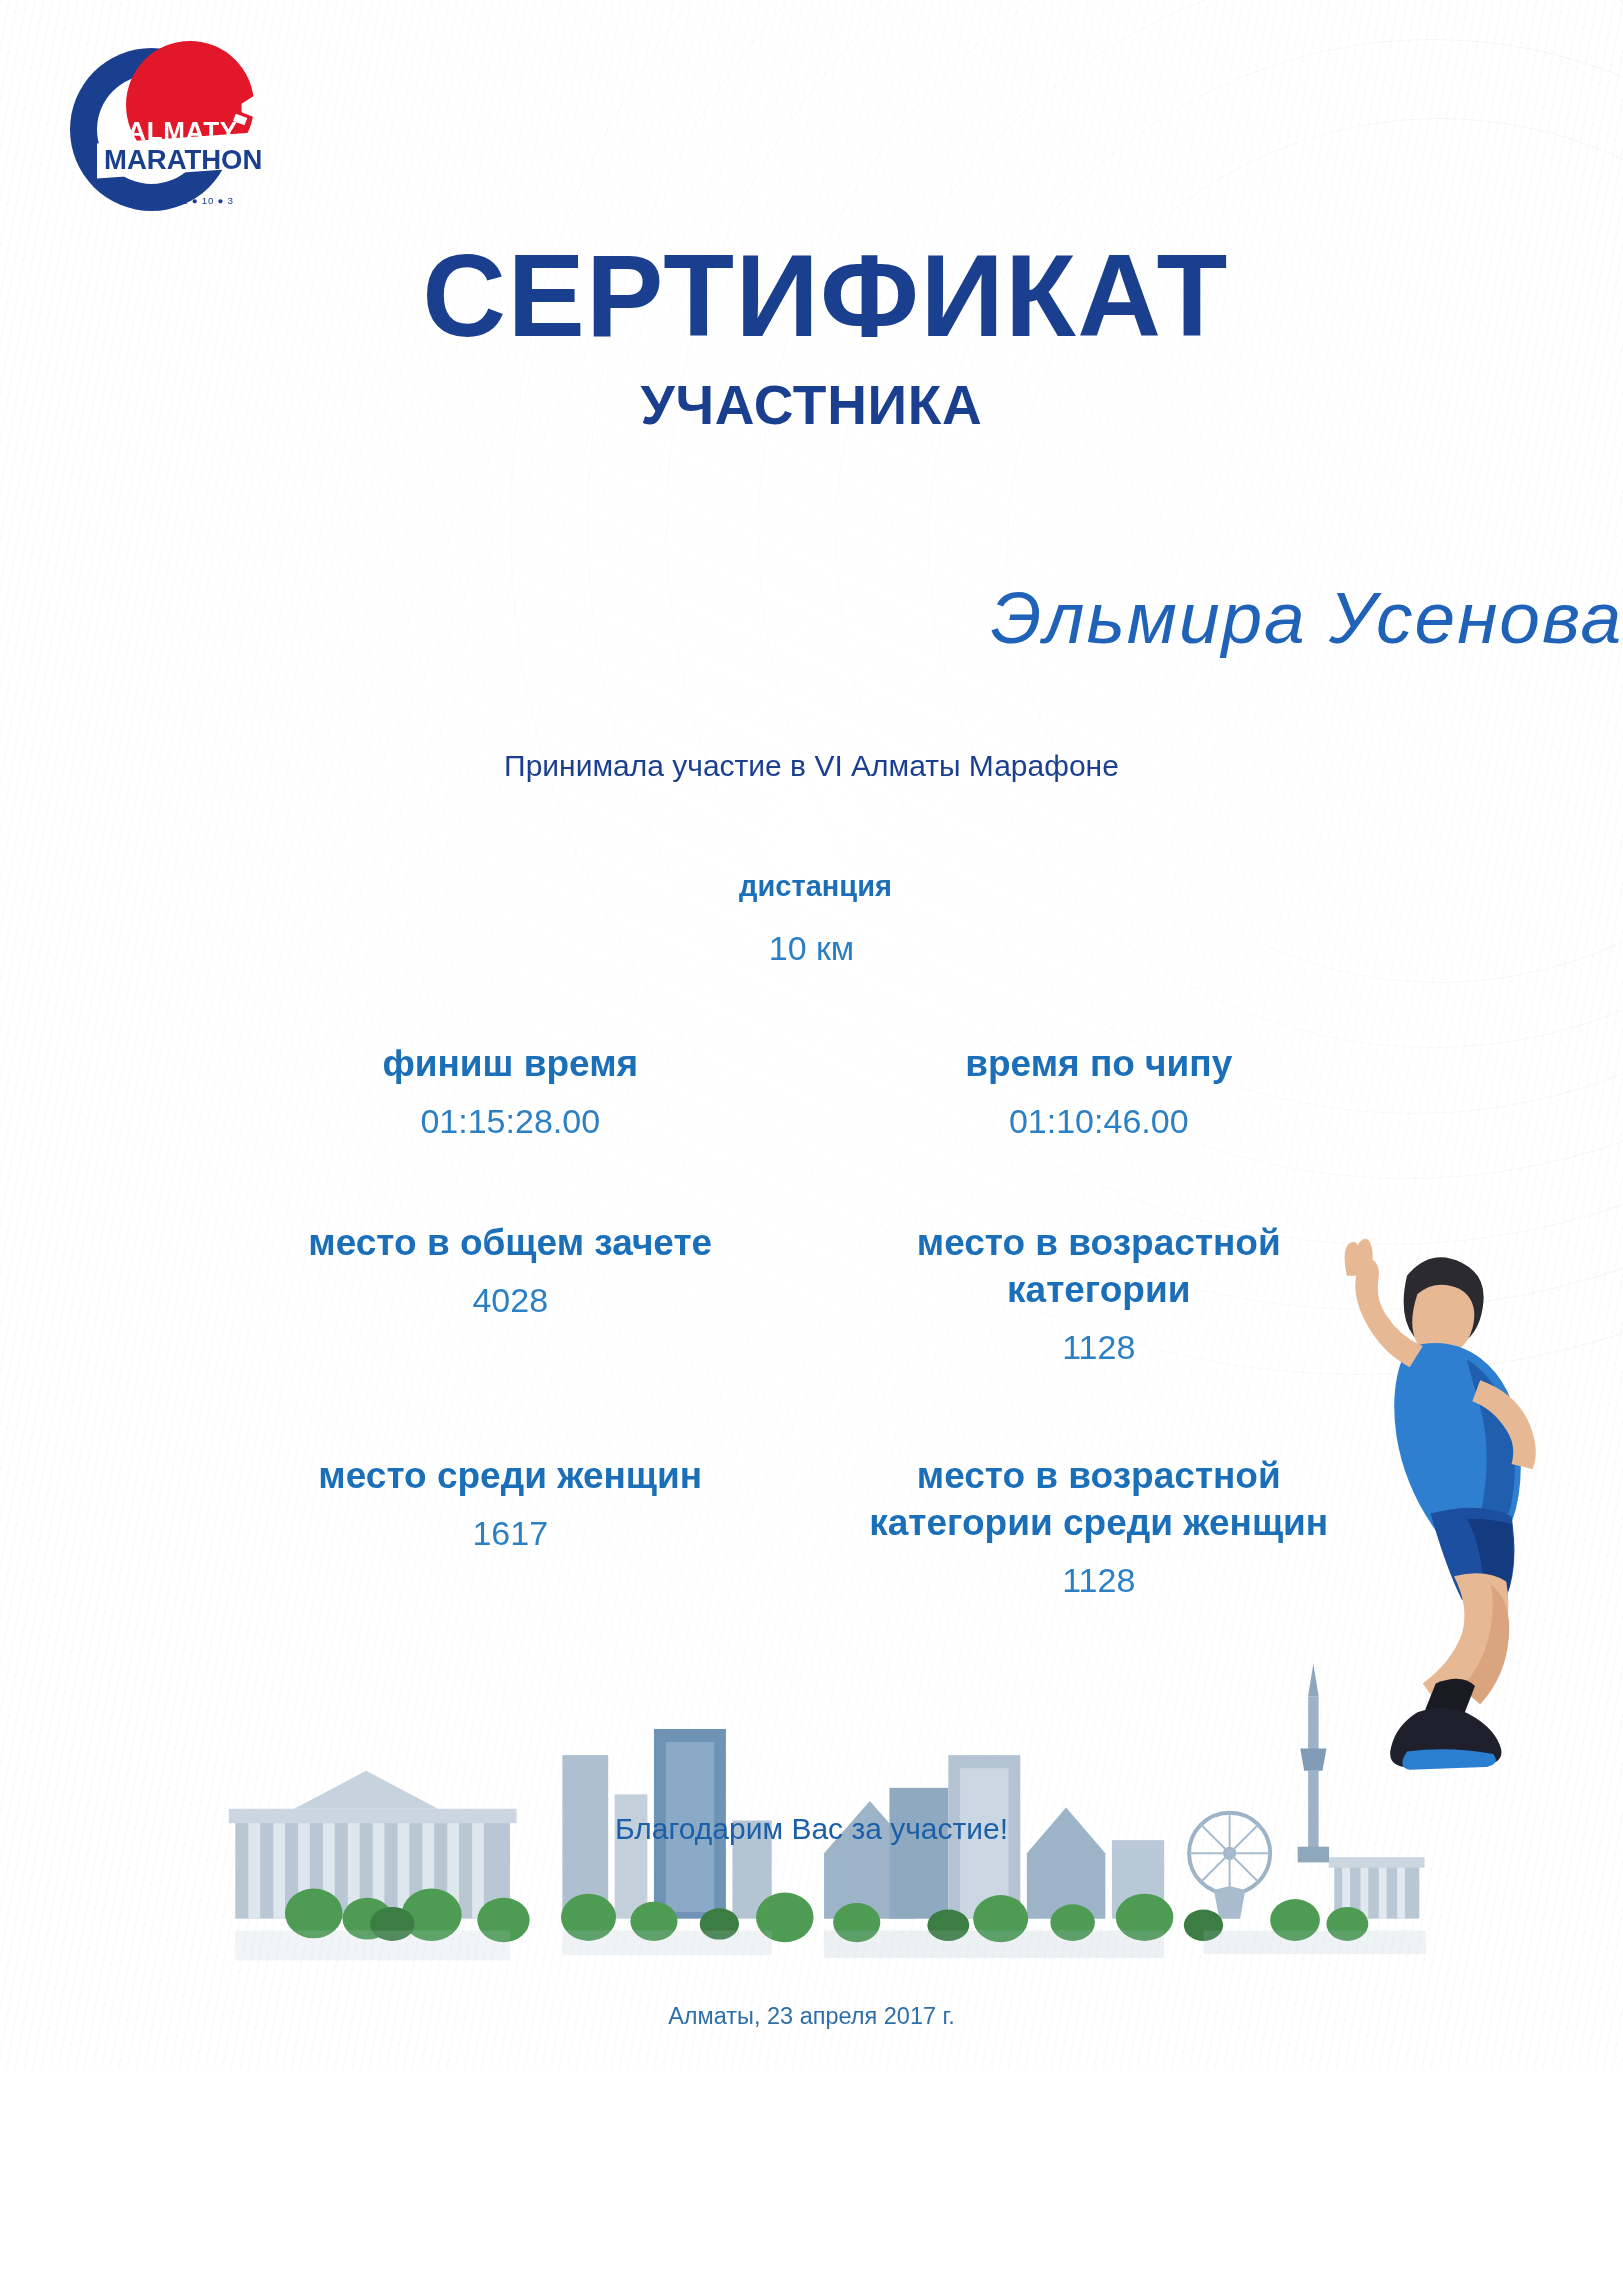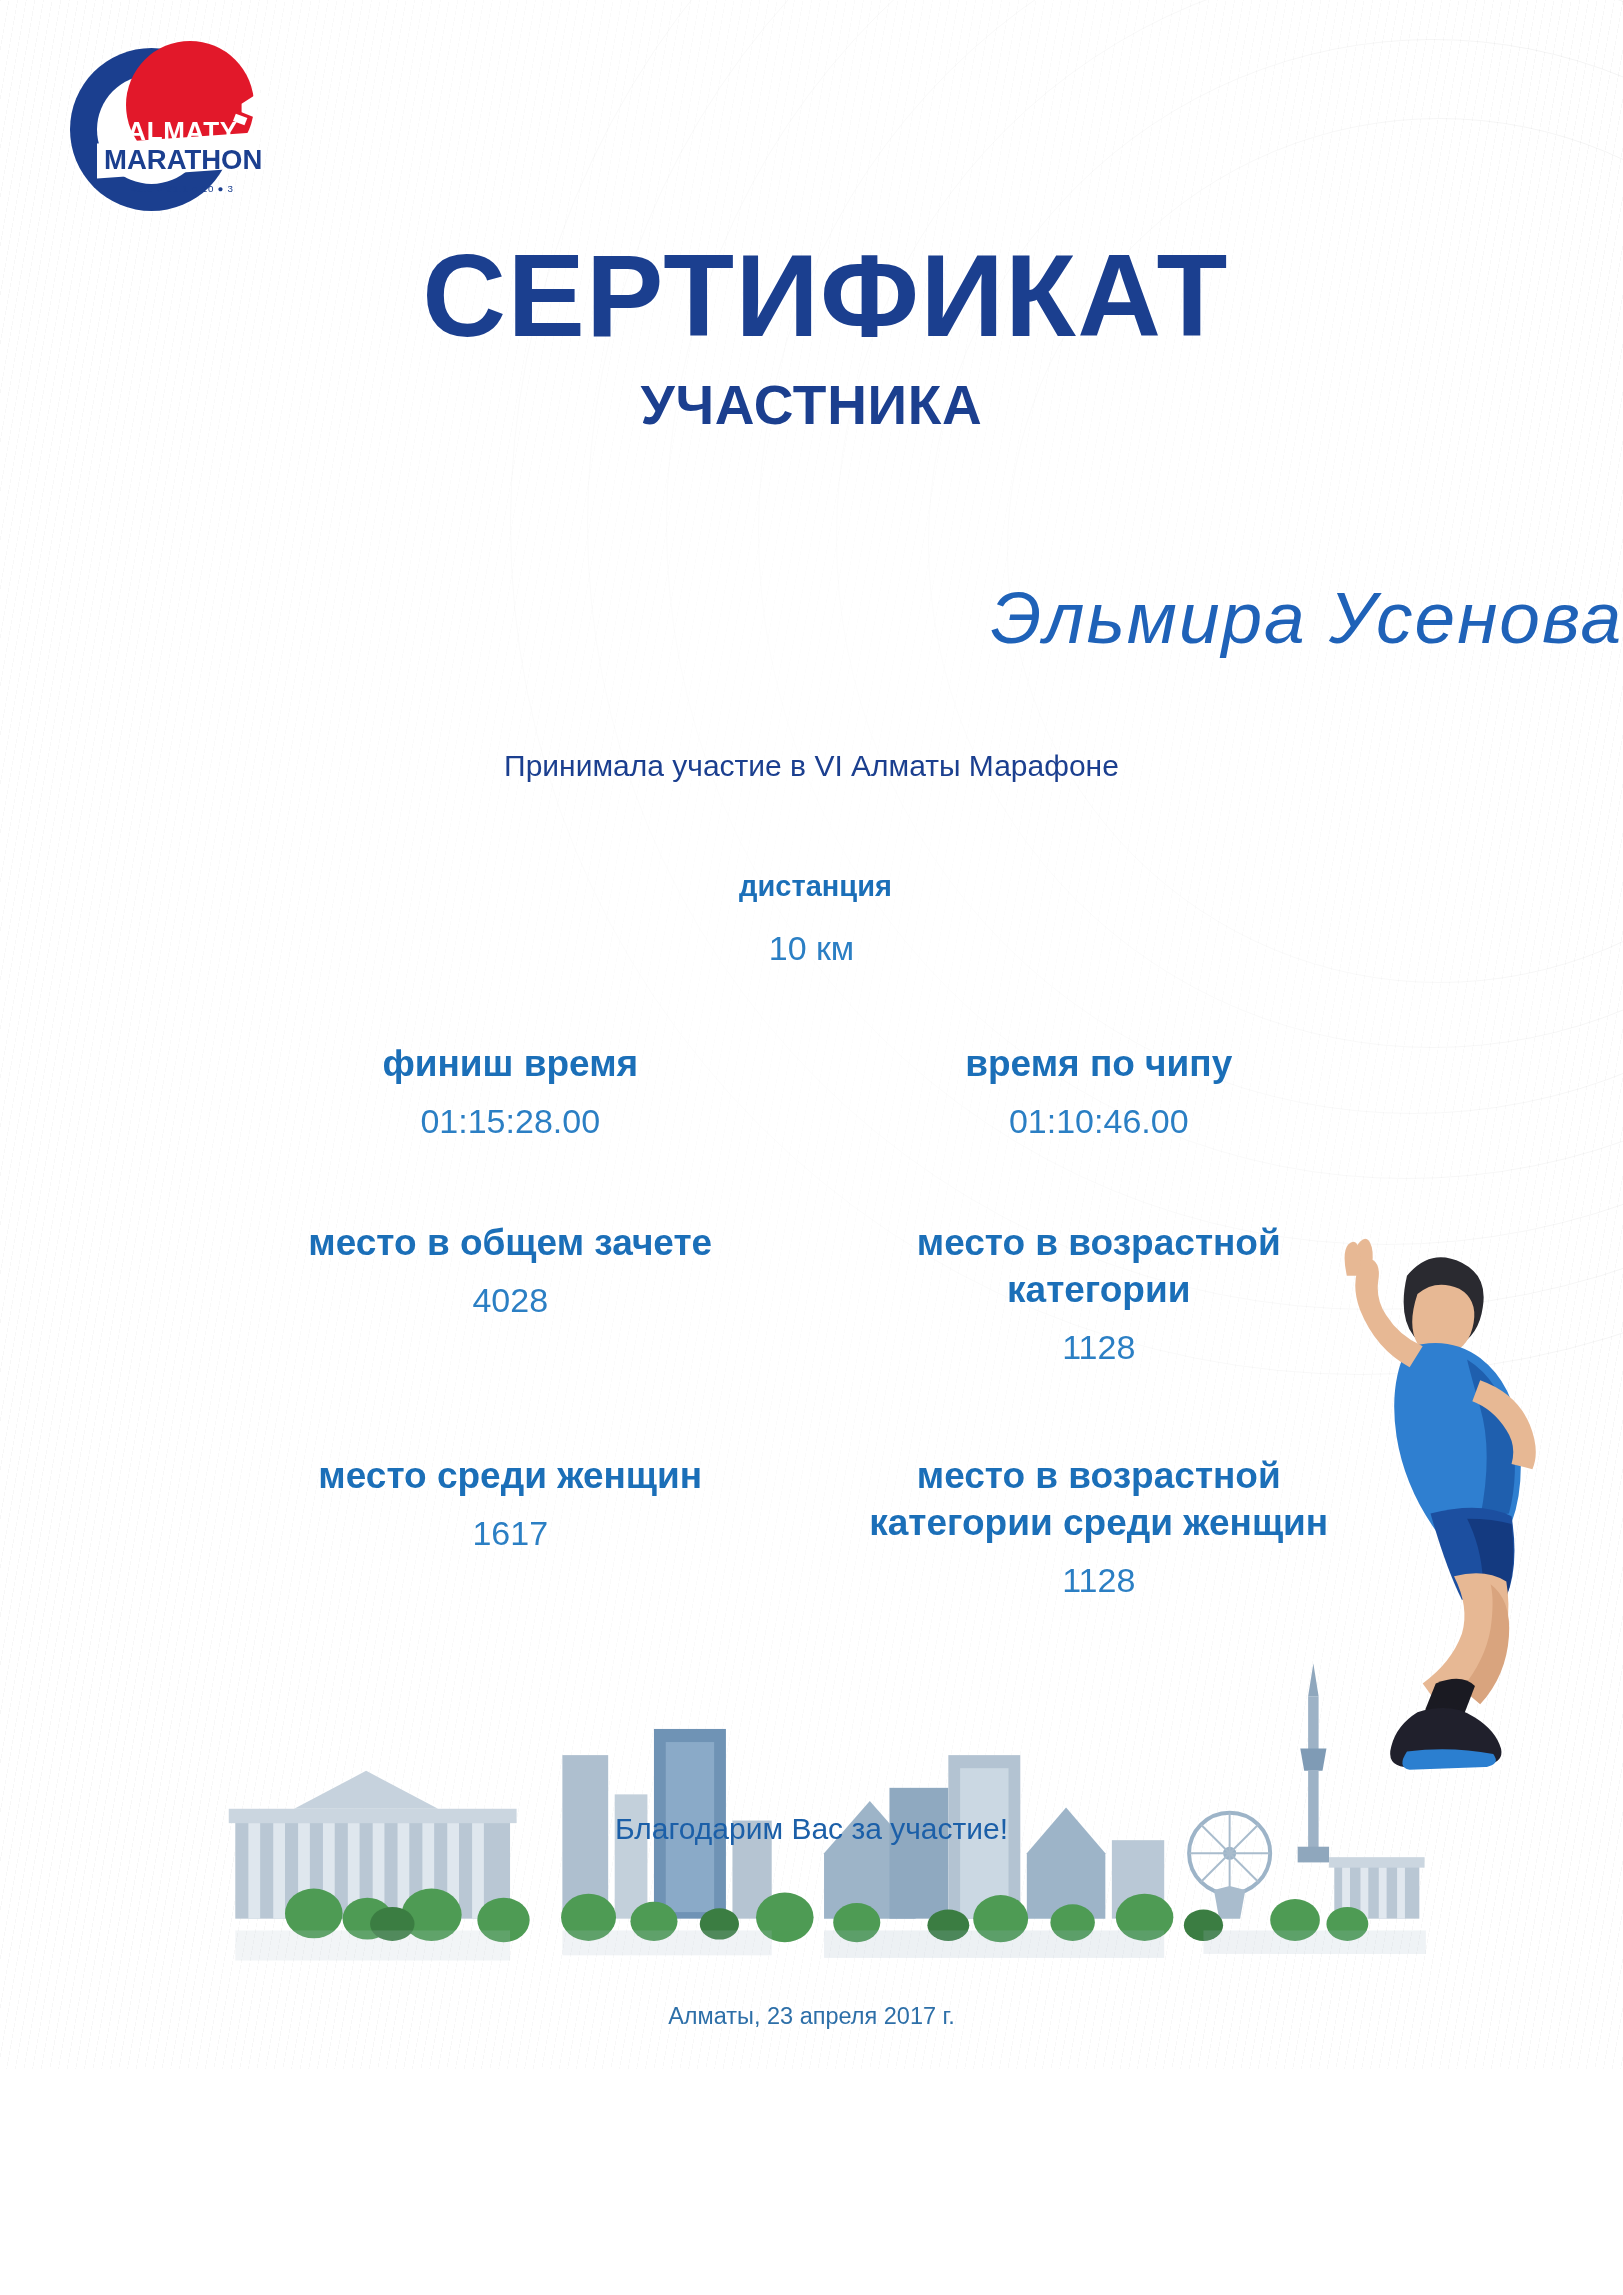--- a/index.html
+++ b/index.html
@@ -109,21 +109,21 @@
   .logo-marathon {
     color: #1b3f8f;
     font-size: 27.5px;
     font-weight: bold;
     letter-spacing: 0px;
     margin-top: 2px;
   }
   .logo-sub {
     color: #1b3f8f;
     font-size: 9.8px;
-    margin-top: 10px;
+    margin-top: 22px;
     letter-spacing: 0.7px;
   }
   .logo-runner {
     position: absolute;
     left: 157px;
     top: 31px;
     width: 72px;
     height: 72px;
     z-index: 6;
   }

